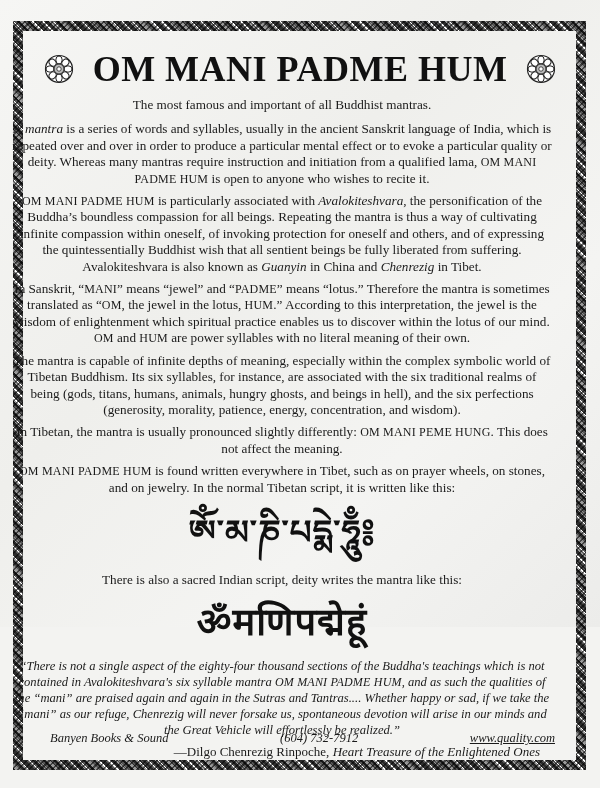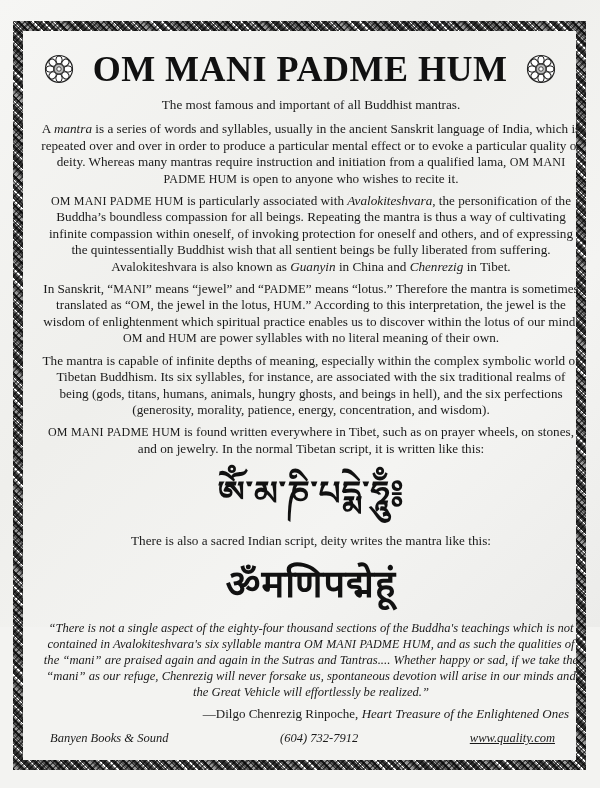--- a/index.html
+++ b/index.html
@@ -41,21 +41,21 @@
       display: flex; align-items: center; justify-content: center; gap: 14px;
     }
     .lotus { width: 30px; height: 30px; flex: 0 0 auto; }
     .lotus-left { position: absolute; left: 14px; top: 8px; }
     .lotus-right { position: absolute; right: 14px; top: 8px; }
     .title {
       font-size: 36px; font-weight: bold; letter-spacing: 0.5px;
       color: #111; margin: 0; white-space: nowrap;
     }
     .content {
-      position: absolute; left: 41px; top: 97px; width: 540px;
+      position: absolute; left: 12px; top: 97px; width: 540px;
       text-align: center; font-size: 13.2px; line-height: 16.4px;
     }
     .content p { margin: 0 0 6px 0; }
     .sc { font-variant: small-caps; font-size: 12px; letter-spacing: 0.2px; }
     .script {
       font-size: 34px; font-weight: bold; line-height: 40px; margin: 6px 0 8px 0;
       letter-spacing: 1px; color: #111;
     }
     .script-tib { height: 62px; display: flex; align-items: center; justify-content: center; }
     .script-dev { height: 56px; display: flex; align-items: center; justify-content: center; font-size: 38px; }
@@ -116,20 +116,21 @@
     <p style="margin-bottom:8px;">The most famous and important of all Buddhist mantras.</p>
 
     <p><span>A </span><i>mantra</i><span> is a series of words and syllables, usually in the ancient Sanskrit language of India, which is repeated over and over in order to produce a particular mental effect or to evoke a particular quality or deity.  Whereas many mantras require instruction and initiation from a qualified lama, </span><span class="sc">OM MANI PADME HUM</span><span> is open to anyone who wishes to recite it.</span></p>
 
     <p><span class="sc">OM MANI PADME HUM</span><span> is particularly associated with </span><i>Avalokiteshvara</i><span>, the personification of the Buddha’s boundless compassion for all beings.  Repeating the mantra is thus a way of cultivating infinite compassion within oneself, of invoking protection for oneself and others, and of expressing the quintessentially Buddhist wish that all sentient beings be fully liberated from suffering.  Avalokiteshvara is also known as </span><i>Guanyin</i><span> in China and </span><i>Chenrezig</i><span> in Tibet.</span></p>
 
     <p><span>In Sanskrit, “</span><span class="sc">MANI</span><span>” means “jewel” and “</span><span class="sc">PADME</span><span>” means “lotus.”  Therefore the mantra is sometimes translated as “</span><span class="sc">OM</span><span>, the jewel in the lotus, </span><span class="sc">HUM</span><span>.”  According to this interpretation, the jewel is the wisdom of enlightenment which spiritual practice enables us to discover within the lotus of our mind.  </span><span class="sc">OM</span><span> and </span><span class="sc">HUM</span><span> are power syllables with no literal meaning of their own.</span></p>
 
     <p>The mantra is capable of infinite depths of meaning, especially within the complex symbolic world of Tibetan Buddhism.  Its six syllables, for instance, are associated with the six traditional realms of being (gods, titans, humans, animals, hungry ghosts, and beings in hell), and the six perfections (generosity, morality, patience, energy, concentration, and wisdom).</p>
 
+    <p><span>In Tibetan, the mantra is usually pronounced slightly differently:  </span><span class="sc">OM MANI PEME HUNG</span><span>.  This does not affect the meaning.</span></p>
 
     <p style="margin-bottom:0;"><span class="sc">OM MANI PADME HUM</span><span> is found written everywhere in Tibet, such as on prayer wheels, on stones, and on jewelry.  In the normal Tibetan script, it is written like this:</span></p>
 
     <div class="script script-tib">ཨོཾ་མ་ཎི་པདྨེ་ཧཱུྃ༔</div>
 
     <p style="margin-bottom:0;">There is also a sacred Indian script, deity writes the mantra like this:</p>
 
     <div class="script script-dev">ॐमणिपद्मेहूं</div>
 
     <p class="quote"><span>“There is not a single aspect of the eighty-four thousand sections of the Buddha's teachings which is not contained in Avalokiteshvara's six syllable mantra </span><span class="sc">OM MANI PADME HUM</span><span>, and as such the qualities of the “mani” are praised again and again in the Sutras and Tantras.... Whether happy or sad, if we take the “mani” as our refuge, Chenrezig will never forsake us, spontaneous devotion will arise in our minds and the Great Vehicle will effortlessly be realized.”</span></p>

